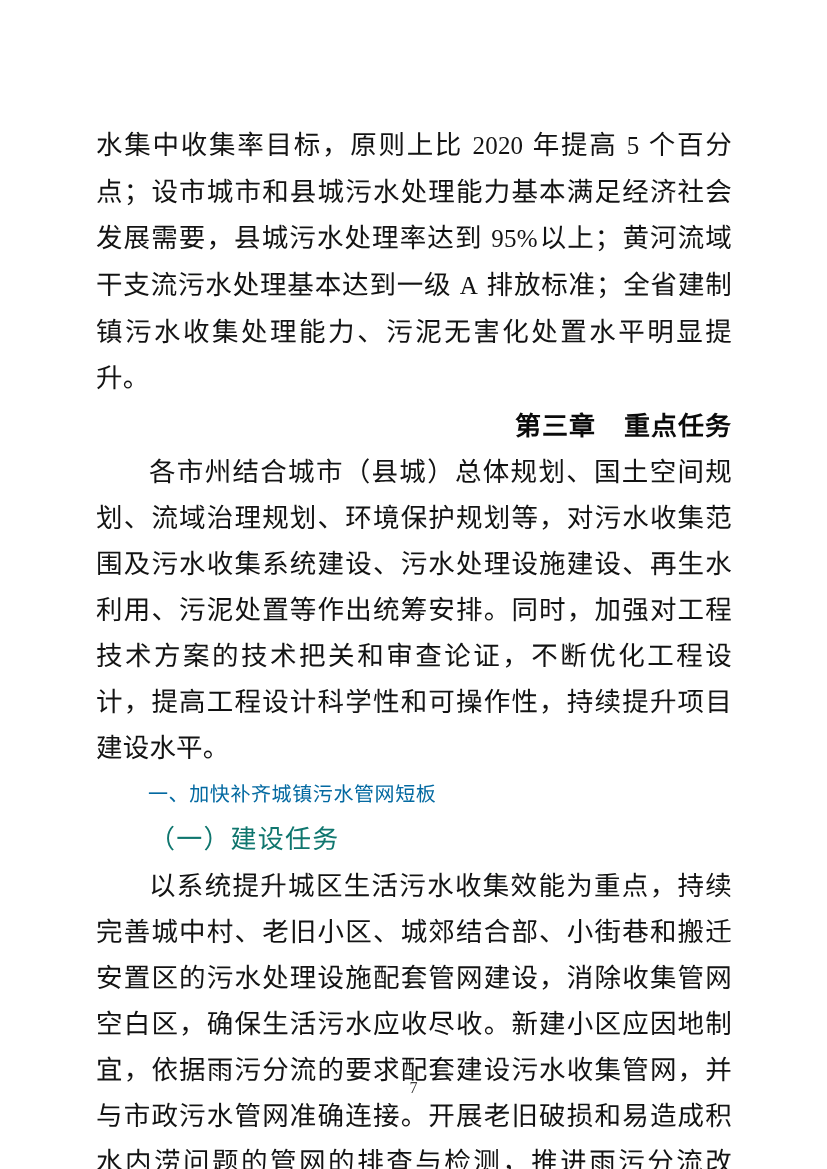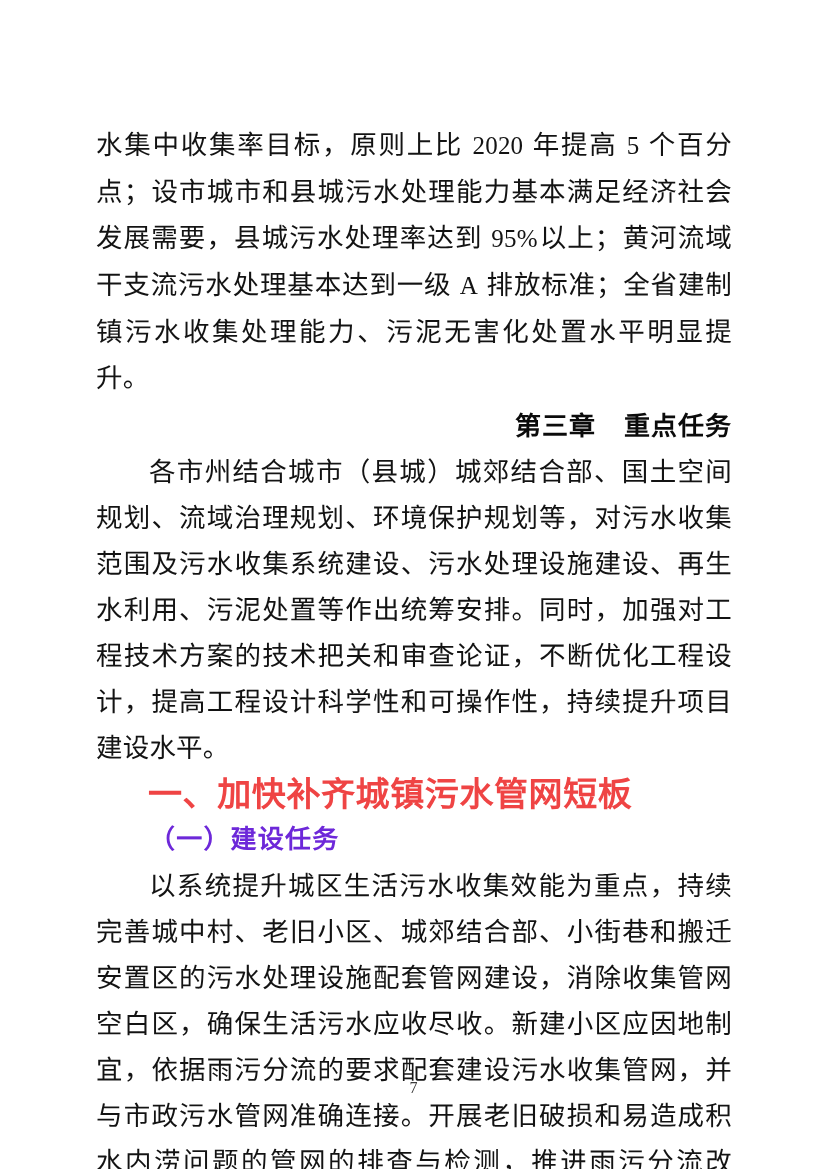--- a/index.html
+++ b/index.html
@@ -63,39 +63,39 @@
   }
 
   .chapter-heading .gap {
     display: inline-block;
     width: 28px;
   }
 
   
   .section-heading {
     font-family: "Liberation Sans", "DejaVu Sans", sans-serif;
-    font-size: 34px;
-    font-weight: bold;
+    font-size: 20px;
+    font-weight: normal;
     line-height: 46px;
     text-indent: 52px;
     letter-spacing: 0.6px;
     margin: 0;
-    color: #ef4444;
+    color: #0369a1;
   }
 
   
   .subsection-heading {
     font-family: "Liberation Serif", "DejaVu Serif", serif;
     font-size: 26px;
-    font-weight: bold;
+    font-weight: normal;
     line-height: 46px;
     text-indent: 53px;
     letter-spacing: 1.2px;
     margin: 0;
-    color: #6d28d9;
+    color: #0f766e;
   }
 
   
   .latin {
     font-family: "Liberation Serif", "DejaVu Serif", serif;
     font-size: 25px;
     padding: 0 1px;
   }
 
   .spacer-sm { height: 2px; }
@@ -120,21 +120,21 @@
   <div class="content">
 
     <p class="para continued">水集中收集率目标，原则上比 <span class="latin">2020</span> 年提高 <span class="latin">5</span> 个百分点；设市城市和县城污水处理能力基本满足经济社会发展需要，县城污水处理率达到 <span class="latin">95%</span>以上；黄河流域干支流污水处理基本达到一级 <span class="latin">A</span> 排放标准；全省建制镇污水收集处理能力、污泥无害化处置水平明显提升。</p>
 
     <div class="spacer-sm"></div>
 
     <h2 class="chapter-heading">
       <span>第三章</span><span class="gap"></span><span>重点任务</span>
     </h2>
 
-    <p class="para indent">各市州结合城市（县城）城郊结合部、国土空间规划、流域治理规划、环境保护规划等，对污水收集范围及污水收集系统建设、污水处理设施建设、再生水利用、污泥处置等作出统筹安排。同时，加强对工程技术方案的技术把关和审查论证，不断优化工程设计，提高工程设计科学性和可操作性，持续提升项目建设水平。</p>
+    <p class="para indent">各市州结合城市（县城）总体规划、国土空间规划、流域治理规划、环境保护规划等，对污水收集范围及污水收集系统建设、污水处理设施建设、再生水利用、污泥处置等作出统筹安排。同时，加强对工程技术方案的技术把关和审查论证，不断优化工程设计，提高工程设计科学性和可操作性，持续提升项目建设水平。</p>
 
     <h3 class="section-heading">一、加快补齐城镇污水管网短板</h3>
 
     <h4 class="subsection-heading">（一）建设任务</h4>
 
     <p class="para indent">以系统提升城区生活污水收集效能为重点，持续完善城中村、老旧小区、城郊结合部、小街巷和搬迁安置区的污水处理设施配套管网建设，消除收集管网空白区，确保生活污水应收尽收。新建小区应因地制宜，依据雨污分流的要求配套建设污水收集管网，并与市政污水管网准确连接。开展老旧破损和易造成积水内涝问题的管网的排查与检测，推进雨污分流改造、破损管网修复、雨污混错接整改工作，提升污水收集效能。“十四五”期间，新增和改造污水收集管网  公里。</p>
 
   </div>
 
   <div class="page-number">7</div>

